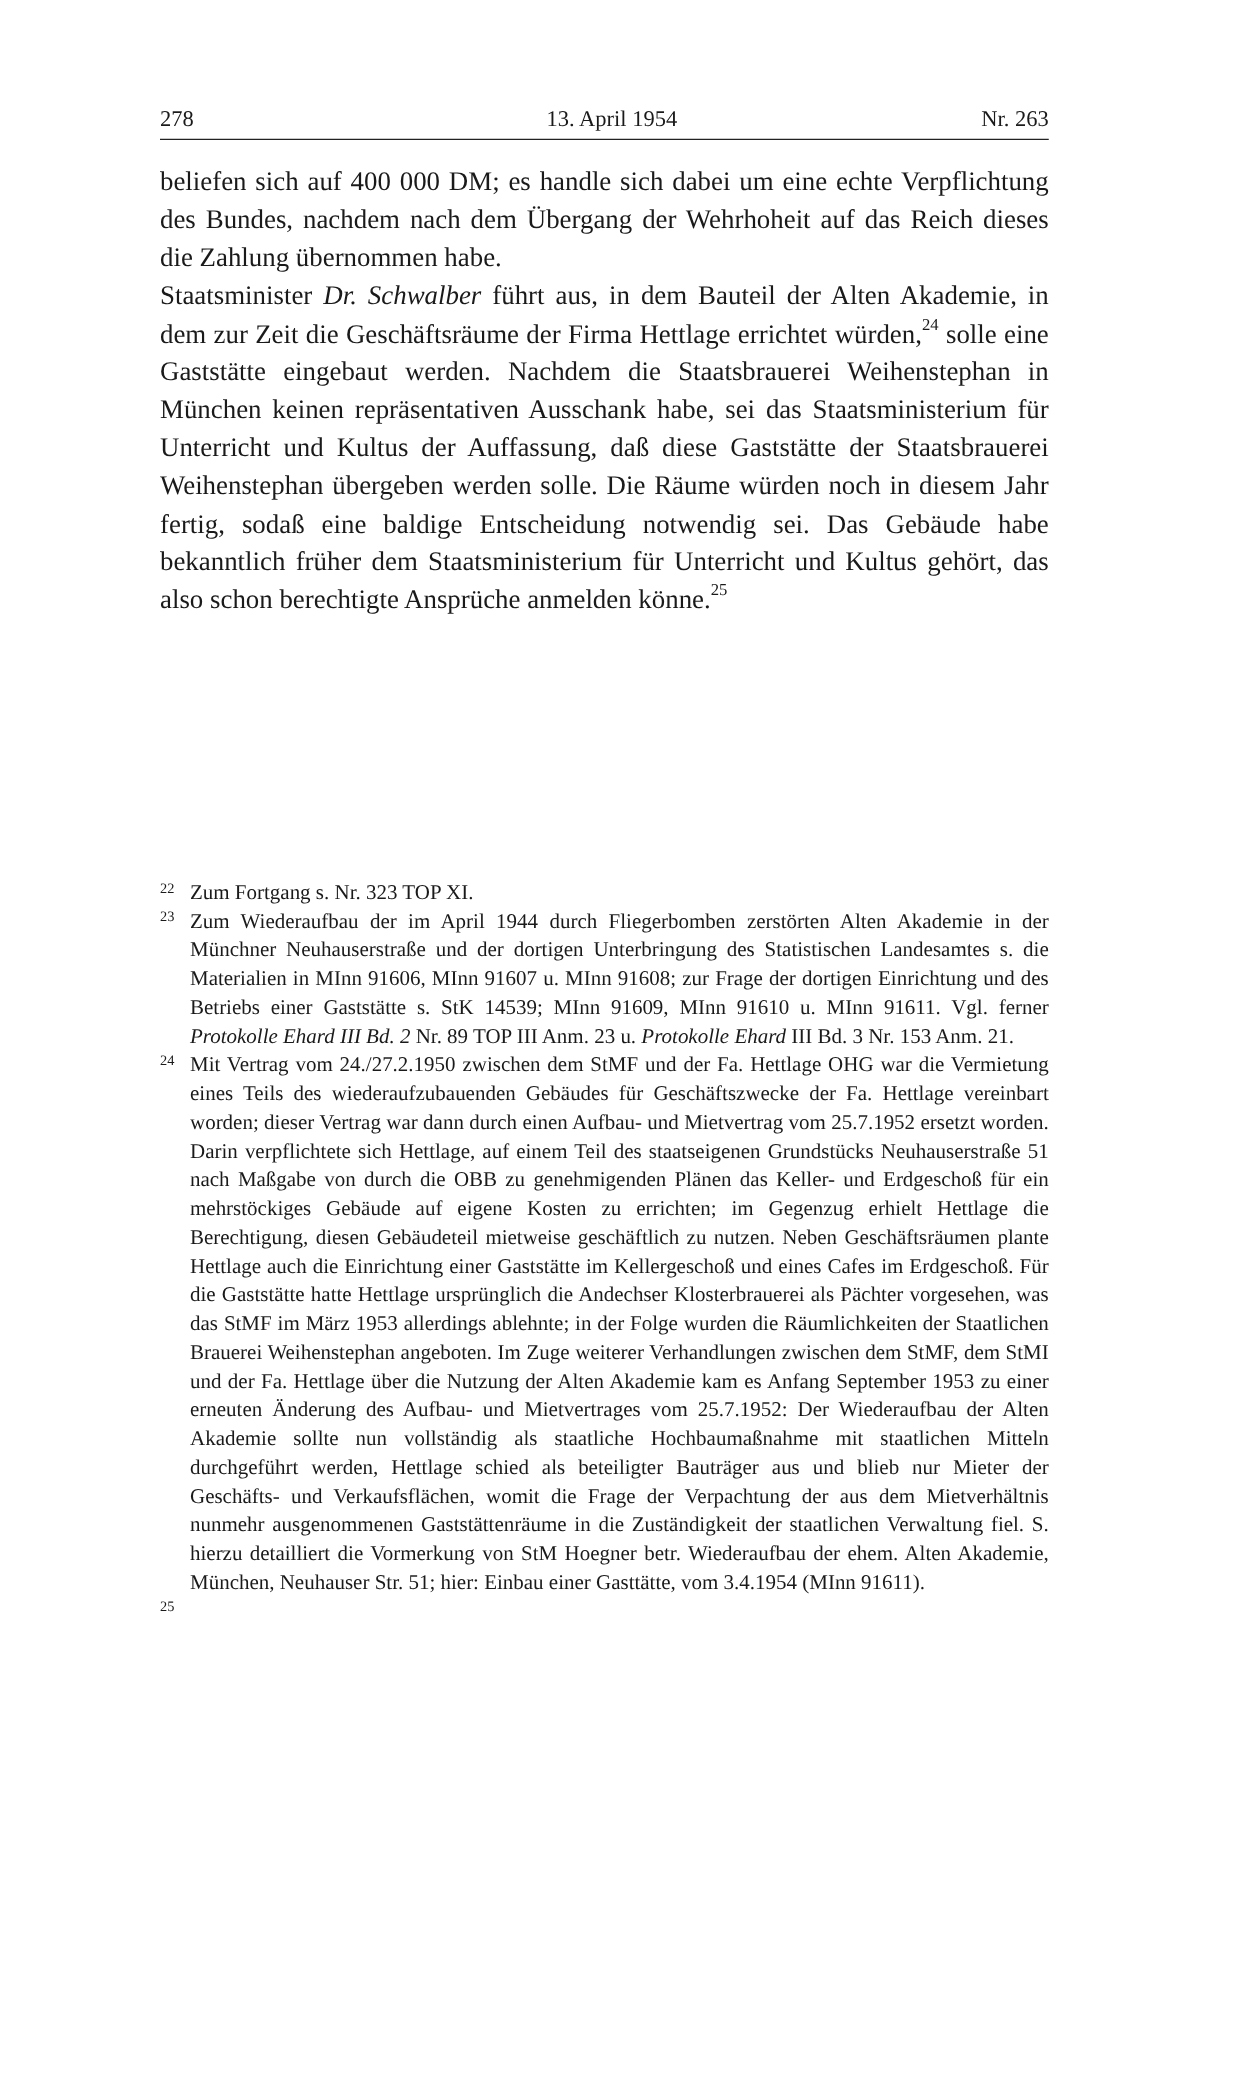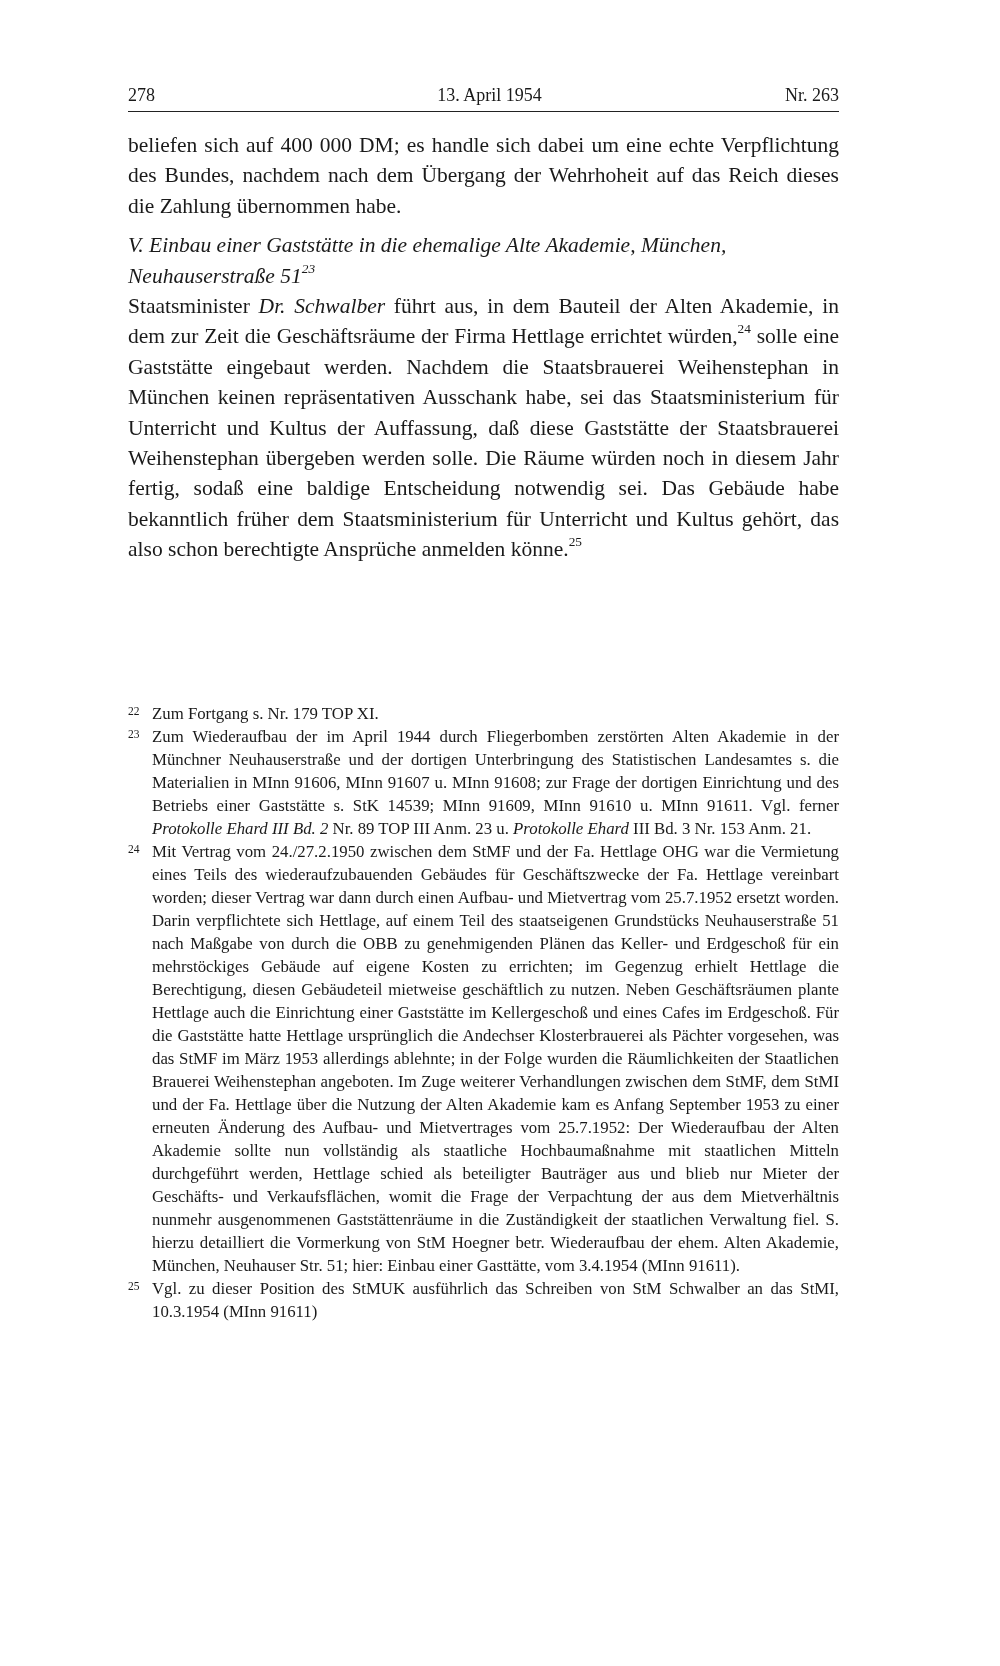--- a/index.html
+++ b/index.html
@@ -26,35 +26,33 @@
 
 <div class="page">
   <div class="running-head">
     <span>278</span>
     <span class="center">13. April 1954</span>
     <span>Nr. 263</span>
   </div>
 
   <div class="main">
     <p>beliefen sich auf 400 000 DM; es handle sich dabei um eine echte Verpflichtung des Bundes, nachdem nach dem Übergang der Wehrhoheit auf das Reich dieses die Zahlung übernommen habe.</p>
-    <p class="section-title"><span>V. Einbau einer Gaststätte in die ehemalige Alte Akademie, München, Neuhauserstraße 51</span><sup>23</sup></p>
     <p><span>Staatsminister </span><i>Dr. Schwalber</i><span> führt aus, in dem Bauteil der Alten Akademie, in dem zur Zeit die Geschäftsräume der Firma Hettlage errichtet würden,</span><sup>24</sup><span> solle eine Gaststätte eingebaut werden. Nachdem die Staatsbrauerei Weihenstephan in München keinen repräsentativen Ausschank habe, sei das Staatsministerium für Unterricht und Kultus der Auffassung, daß diese Gaststätte der Staatsbrauerei Weihenstephan übergeben werden solle. Die Räume würden noch in diesem Jahr fertig, sodaß eine baldige Entscheidung notwendig sei. Das Gebäude habe bekanntlich früher dem Staatsministerium für Unterricht und Kultus gehört, das also schon berechtigte Ansprüche anmelden könne.</span><sup>25</sup></p>
   </div>
 </div>
 
 <div class="footnotes">
   <p class="fn">
     <span class="fn-num">22</span>
-    <span>Zum Fortgang s. Nr. 179 TOP XI.</span>
+    <span>Zum Fortgang s. Nr. 323 TOP XI.</span>
   </p>
   <p class="fn">
     <span class="fn-num">23</span>
     <span>Zum Wiederaufbau der im April 1944 durch Fliegerbomben zerstörten Alten Akademie in der Münchner Neuhauserstraße und der dortigen Unterbringung des Statistischen Landesamtes s. die Materialien in MInn 91606, MInn 91607 u. MInn 91608; zur Frage der dortigen Einrichtung und des Betriebs einer Gaststätte s. StK 14539; MInn 91609, MInn 91610 u. MInn 91611. Vgl. ferner </span><i>Protokolle Ehard III Bd. 2</i><span> Nr. 89 TOP III Anm. 23 u. </span><i>Protokolle Ehard</i><span> III Bd. 3 Nr. 153 Anm. 21.</span>
   </p>
   <p class="fn">
     <span class="fn-num">24</span>
     <span>Mit Vertrag vom 24./27.2.1950 zwischen dem StMF und der Fa. Hettlage OHG war die Vermietung eines Teils des wiederaufzubauenden Gebäudes für Geschäftszwecke der Fa. Hettlage vereinbart worden; dieser Vertrag war dann durch einen Aufbau- und Mietvertrag vom 25.7.1952 ersetzt worden. Darin verpflichtete sich Hettlage, auf einem Teil des staatseigenen Grundstücks Neuhauserstraße 51 nach Maßgabe von durch die OBB zu genehmigenden Plänen das Keller- und Erdgeschoß für ein mehrstöckiges Gebäude auf eigene Kosten zu errichten; im Gegenzug erhielt Hettlage die Berechtigung, diesen Gebäudeteil mietweise geschäftlich zu nutzen. Neben Geschäftsräumen plante Hettlage auch die Einrichtung einer Gaststätte im Kellergeschoß und eines Cafes im Erdgeschoß. Für die Gaststätte hatte Hettlage ursprünglich die Andechser Klosterbrauerei als Pächter vorgesehen, was das StMF im März 1953 allerdings ablehnte; in der Folge wurden die Räumlichkeiten der Staatlichen Brauerei Weihenstephan angeboten. Im Zuge weiterer Verhandlungen zwischen dem StMF, dem StMI und der Fa. Hettlage über die Nutzung der Alten Akademie kam es Anfang September 1953 zu einer erneuten Änderung des Aufbau- und Mietvertrages vom 25.7.1952: Der Wiederaufbau der Alten Akademie sollte nun vollständig als staatliche Hochbaumaßnahme mit staatlichen Mitteln durchgeführt werden, Hettlage schied als beteiligter Bauträger aus und blieb nur Mieter der Geschäfts- und Verkaufsflächen, womit die Frage der Verpachtung der aus dem Mietverhältnis nunmehr ausgenommenen Gaststättenräume in die Zuständigkeit der staatlichen Verwaltung fiel. S. hierzu detailliert die Vormerkung von StM Hoegner betr. Wiederaufbau der ehem. Alten Akademie, München, Neuhauser Str. 51; hier: Einbau einer Gasttätte, vom 3.4.1954 (MInn 91611).</span>
   </p>
   <p class="fn">
     <span class="fn-num">25</span>
-    <span>Vgl. zu dieser Position des StMUK ausführlich das Schreiben von StM Schwalber an das StMI, 10.3.1954 (MInn 91611)</span>
   </p>
 </div>
 
 </body></html>

